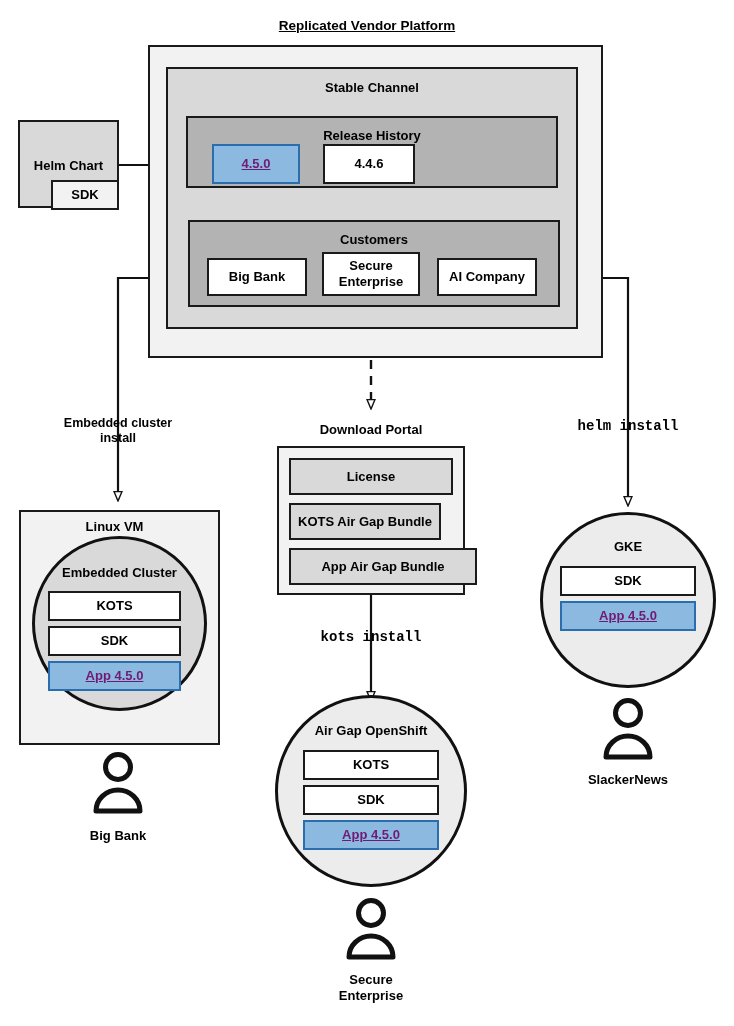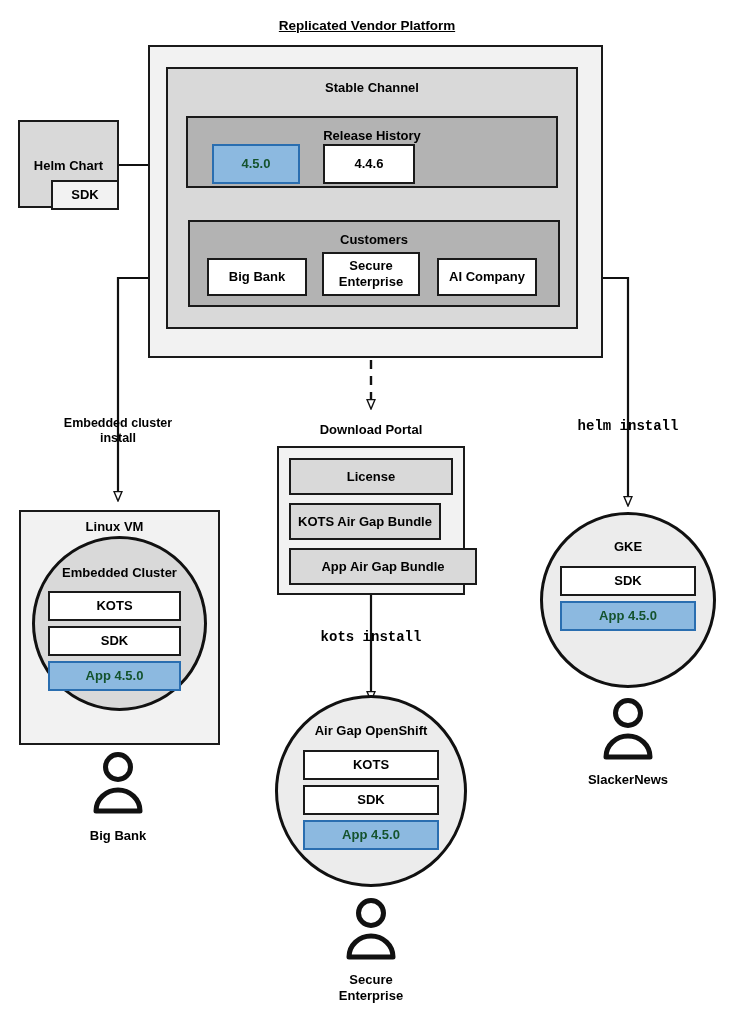--- a/index.html
+++ b/index.html
@@ -52,21 +52,22 @@
     text-align: center;
     line-height: 1.2;
   }
   .bx-white { background: #ffffff; }
   .bx-grey  { background: #d9d9d9; }
   .bx-lgrey { background: #f2f2f2; }
   .bx-mgrey { background: #b3b3b3; }
   .bx-blue  {
     background: #8cb9e0;
     border-color: #2a6eb0;
-    color: #14532d;
+    color: #701a75;
+    text-decoration: underline;
   }
 
   
   .panel {
     position: absolute;
     border: 2px solid #1a1a1a;
     box-sizing: border-box;
   }
   .panel > .ptitle {
     position: absolute;

